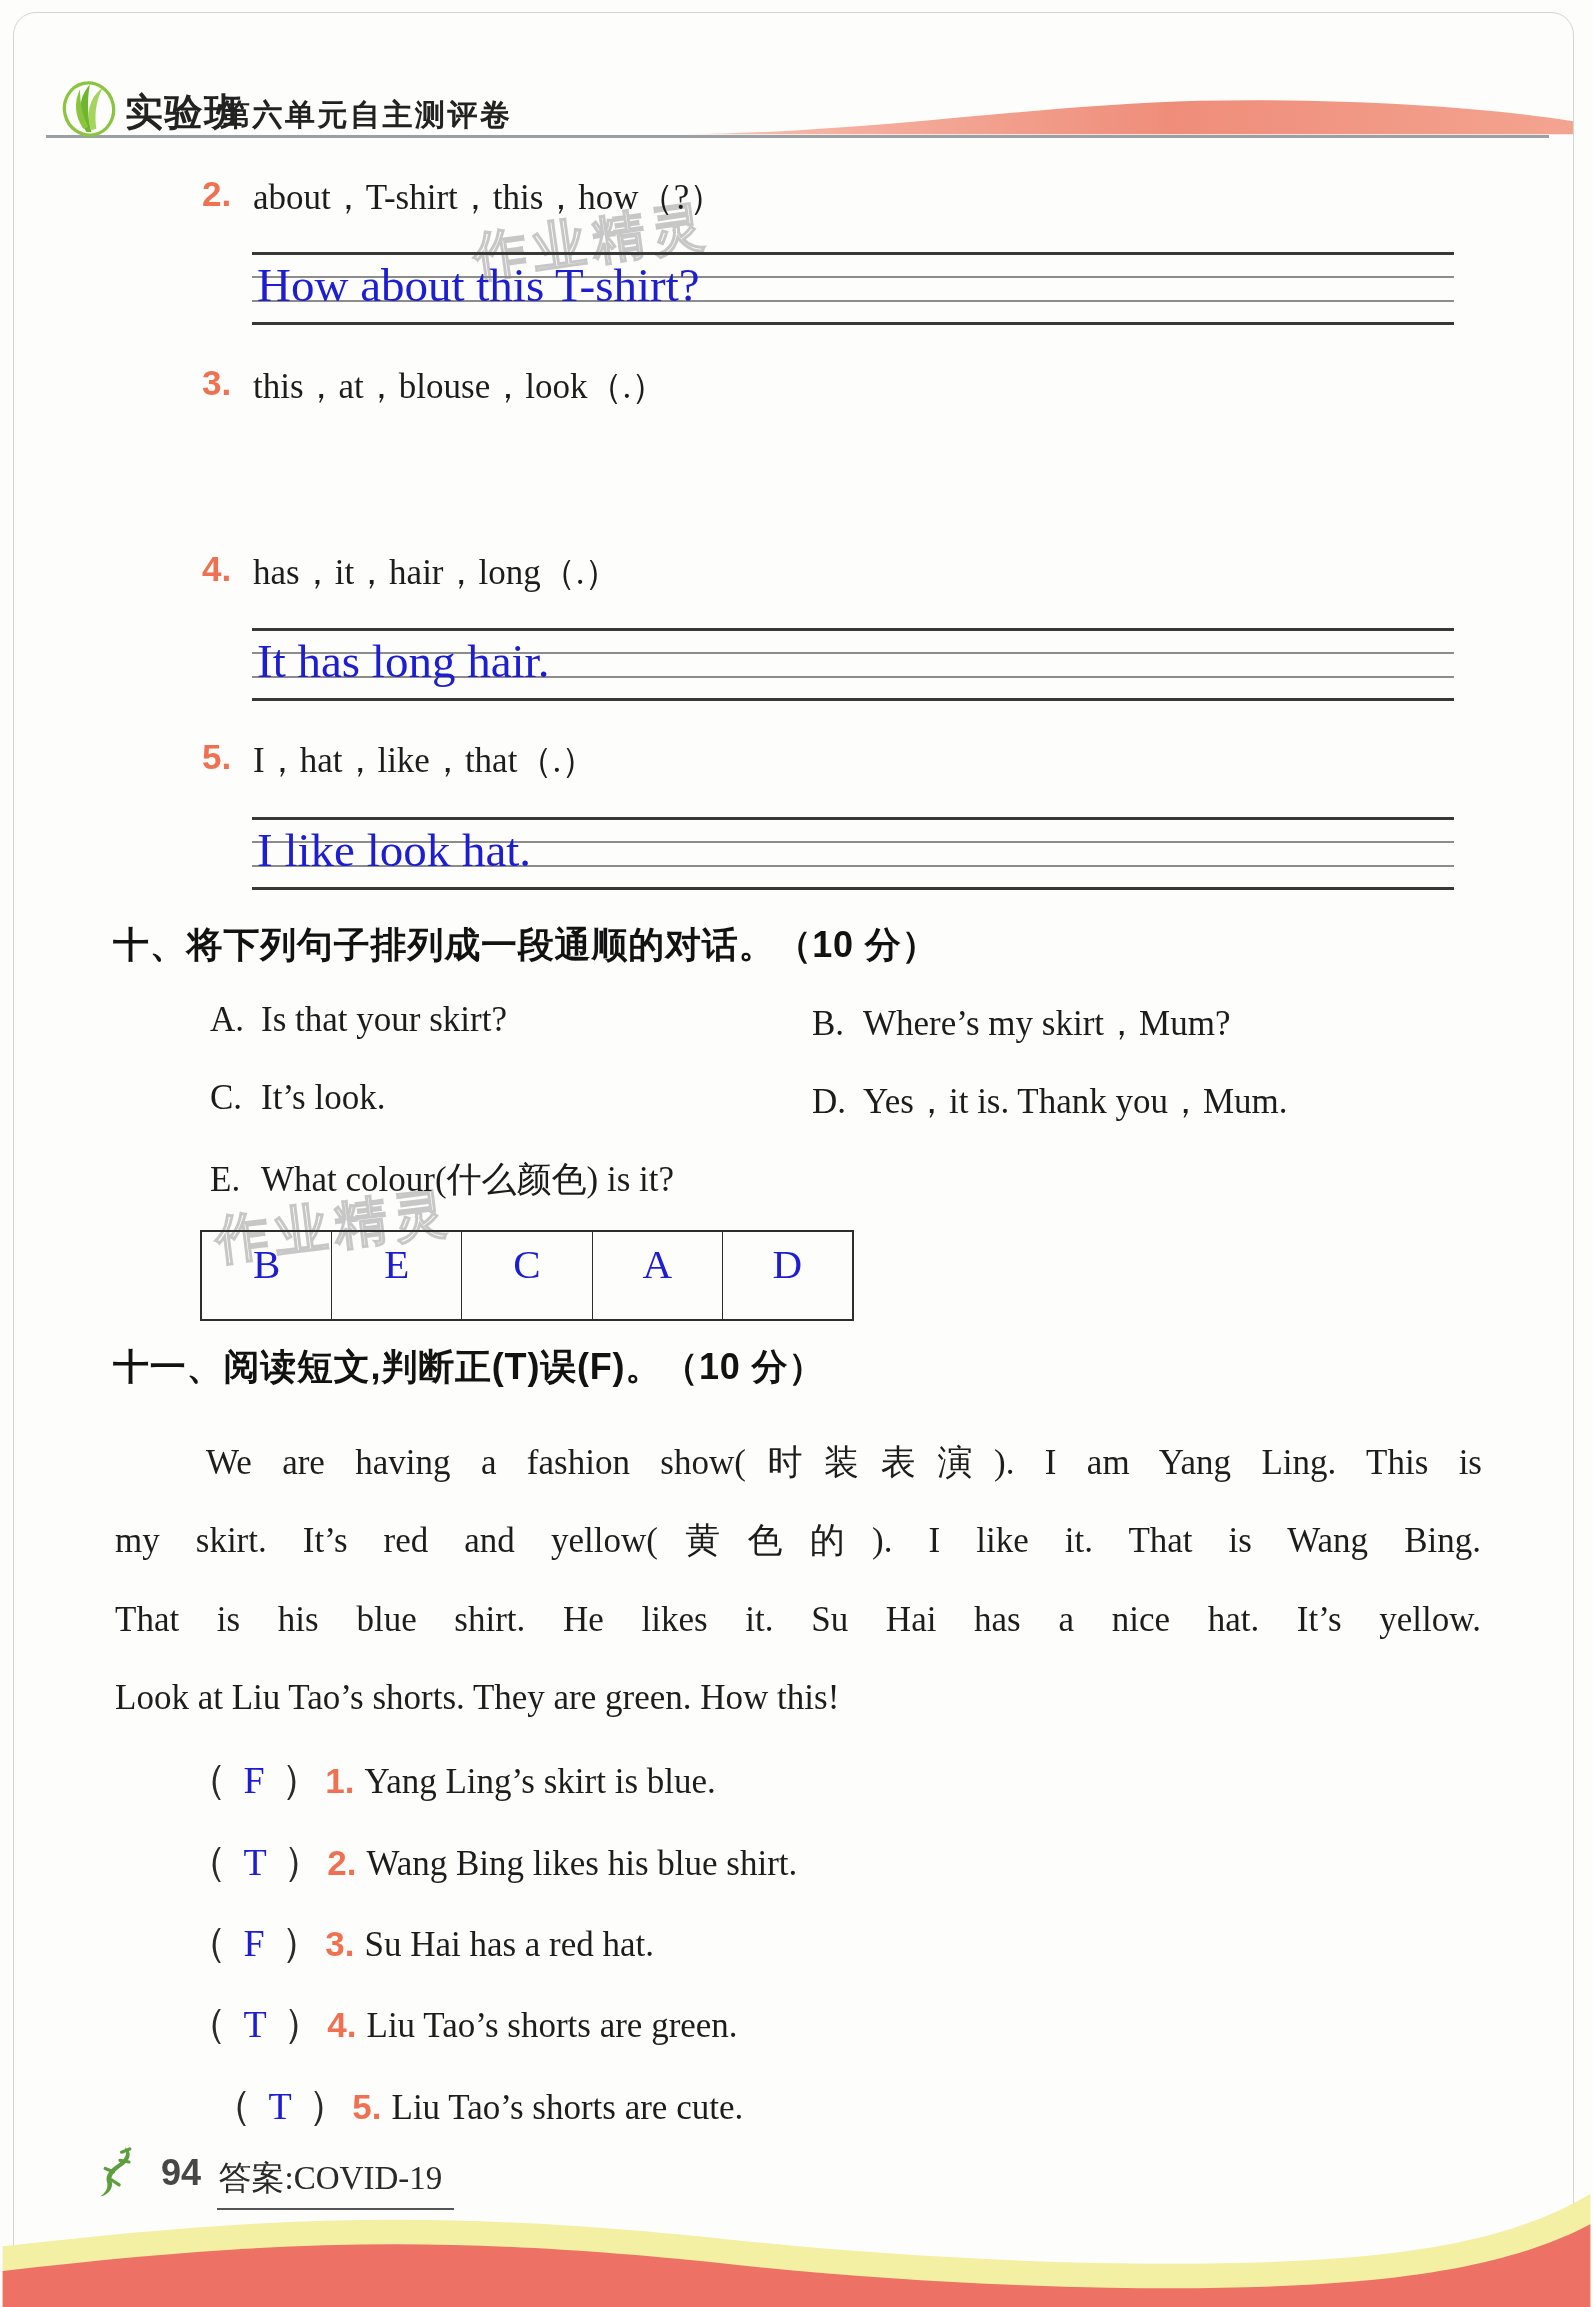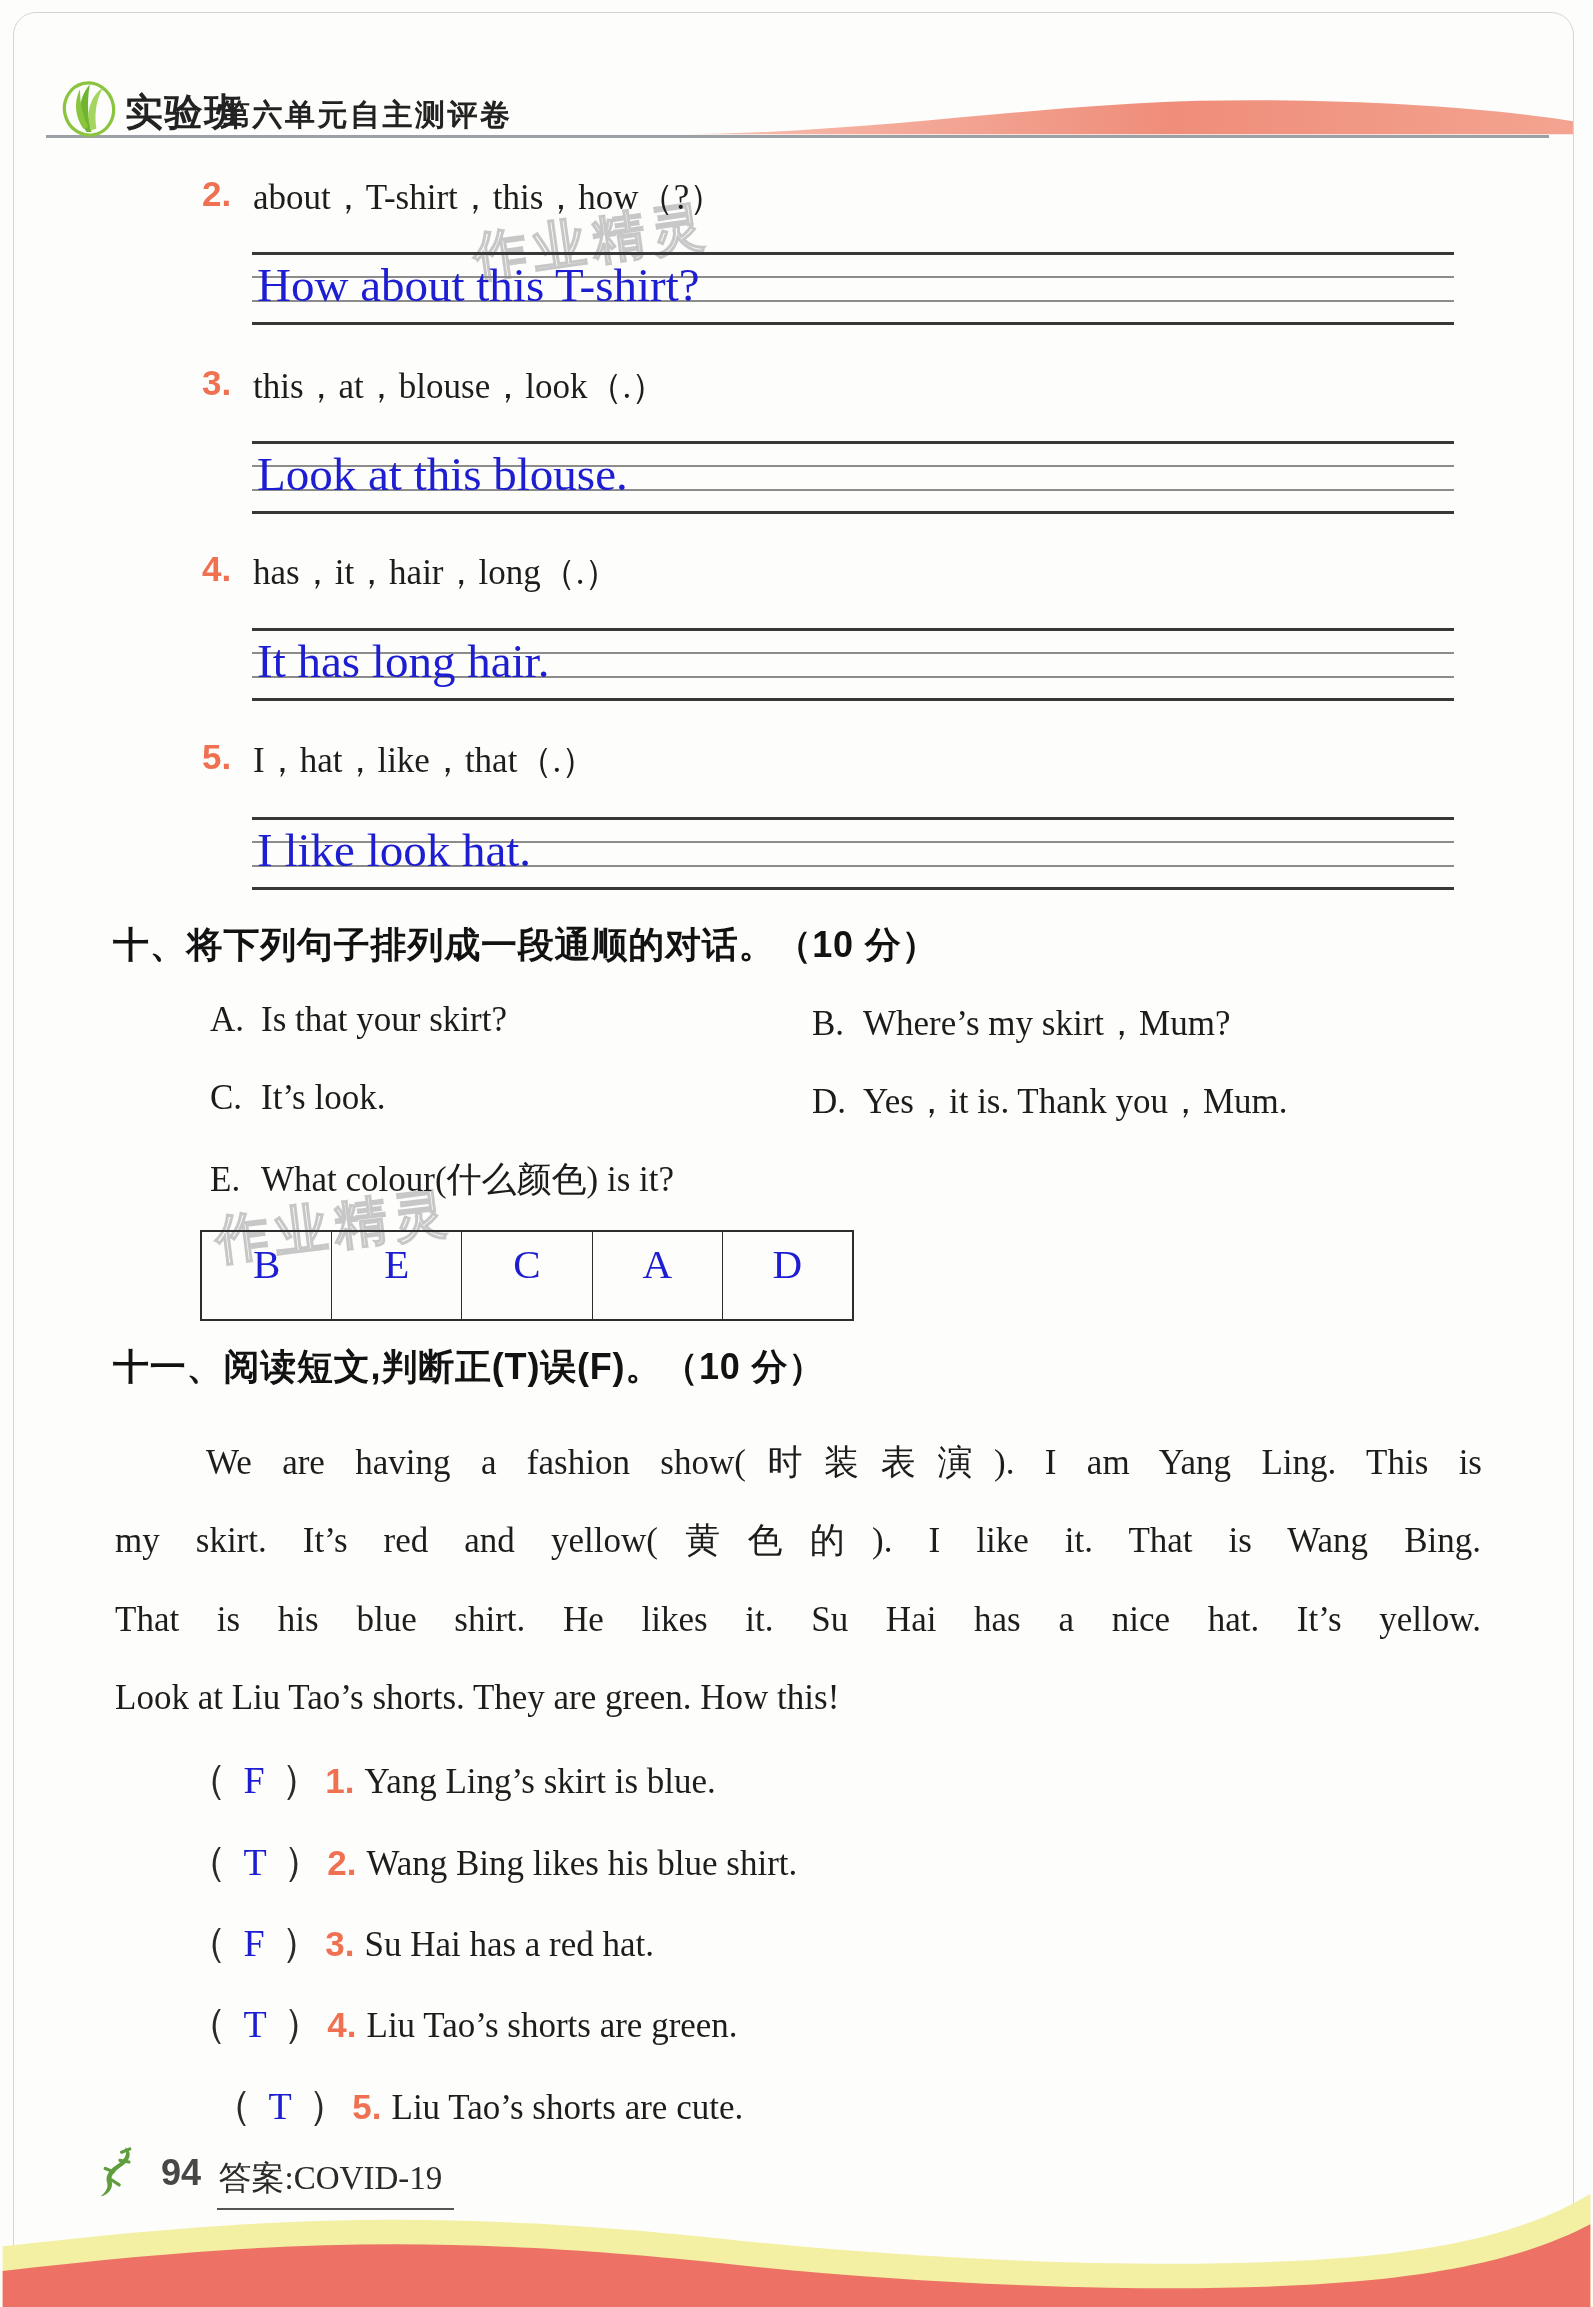--- a/index.html
+++ b/index.html
@@ -93,27 +93,20 @@
   <div class="abs z ans-block" style="top:252px;">
     <div class="ln thick" style="top:0;"></div>
     <div class="ln thin" style="top:24px;"></div>
     <div class="ln thin" style="top:48px;"></div>
     <div class="ln thick" style="top:70px;"></div>
     <div class="ans-text">How about this T-shirt?</div>
   </div>
 
   <div class="abs z q-num" style="left:202px;top:363px;">3.</div>
   <div class="abs z q-text" style="left:253px;top:363px;">this，at，blouse，look（.）</div>
-  <div class="abs z ans-block" style="top:441px;">
-    <div class="ln thick" style="top:0;"></div>
-    <div class="ln thin" style="top:24px;"></div>
-    <div class="ln thin" style="top:48px;"></div>
-    <div class="ln thick" style="top:70px;"></div>
-    <div class="ans-text">Look at this blouse.</div>
-  </div>
 
   <div class="abs z q-num" style="left:202px;top:549px;">4.</div>
   <div class="abs z q-text" style="left:253px;top:549px;">has，it，hair，long（.）</div>
   <div class="abs z ans-block" style="top:628px;">
     <div class="ln thick" style="top:0;"></div>
     <div class="ln thin" style="top:24px;"></div>
     <div class="ln thin" style="top:48px;"></div>
     <div class="ln thick" style="top:70px;"></div>
     <div class="ans-text">It has long hair.</div>
   </div>

